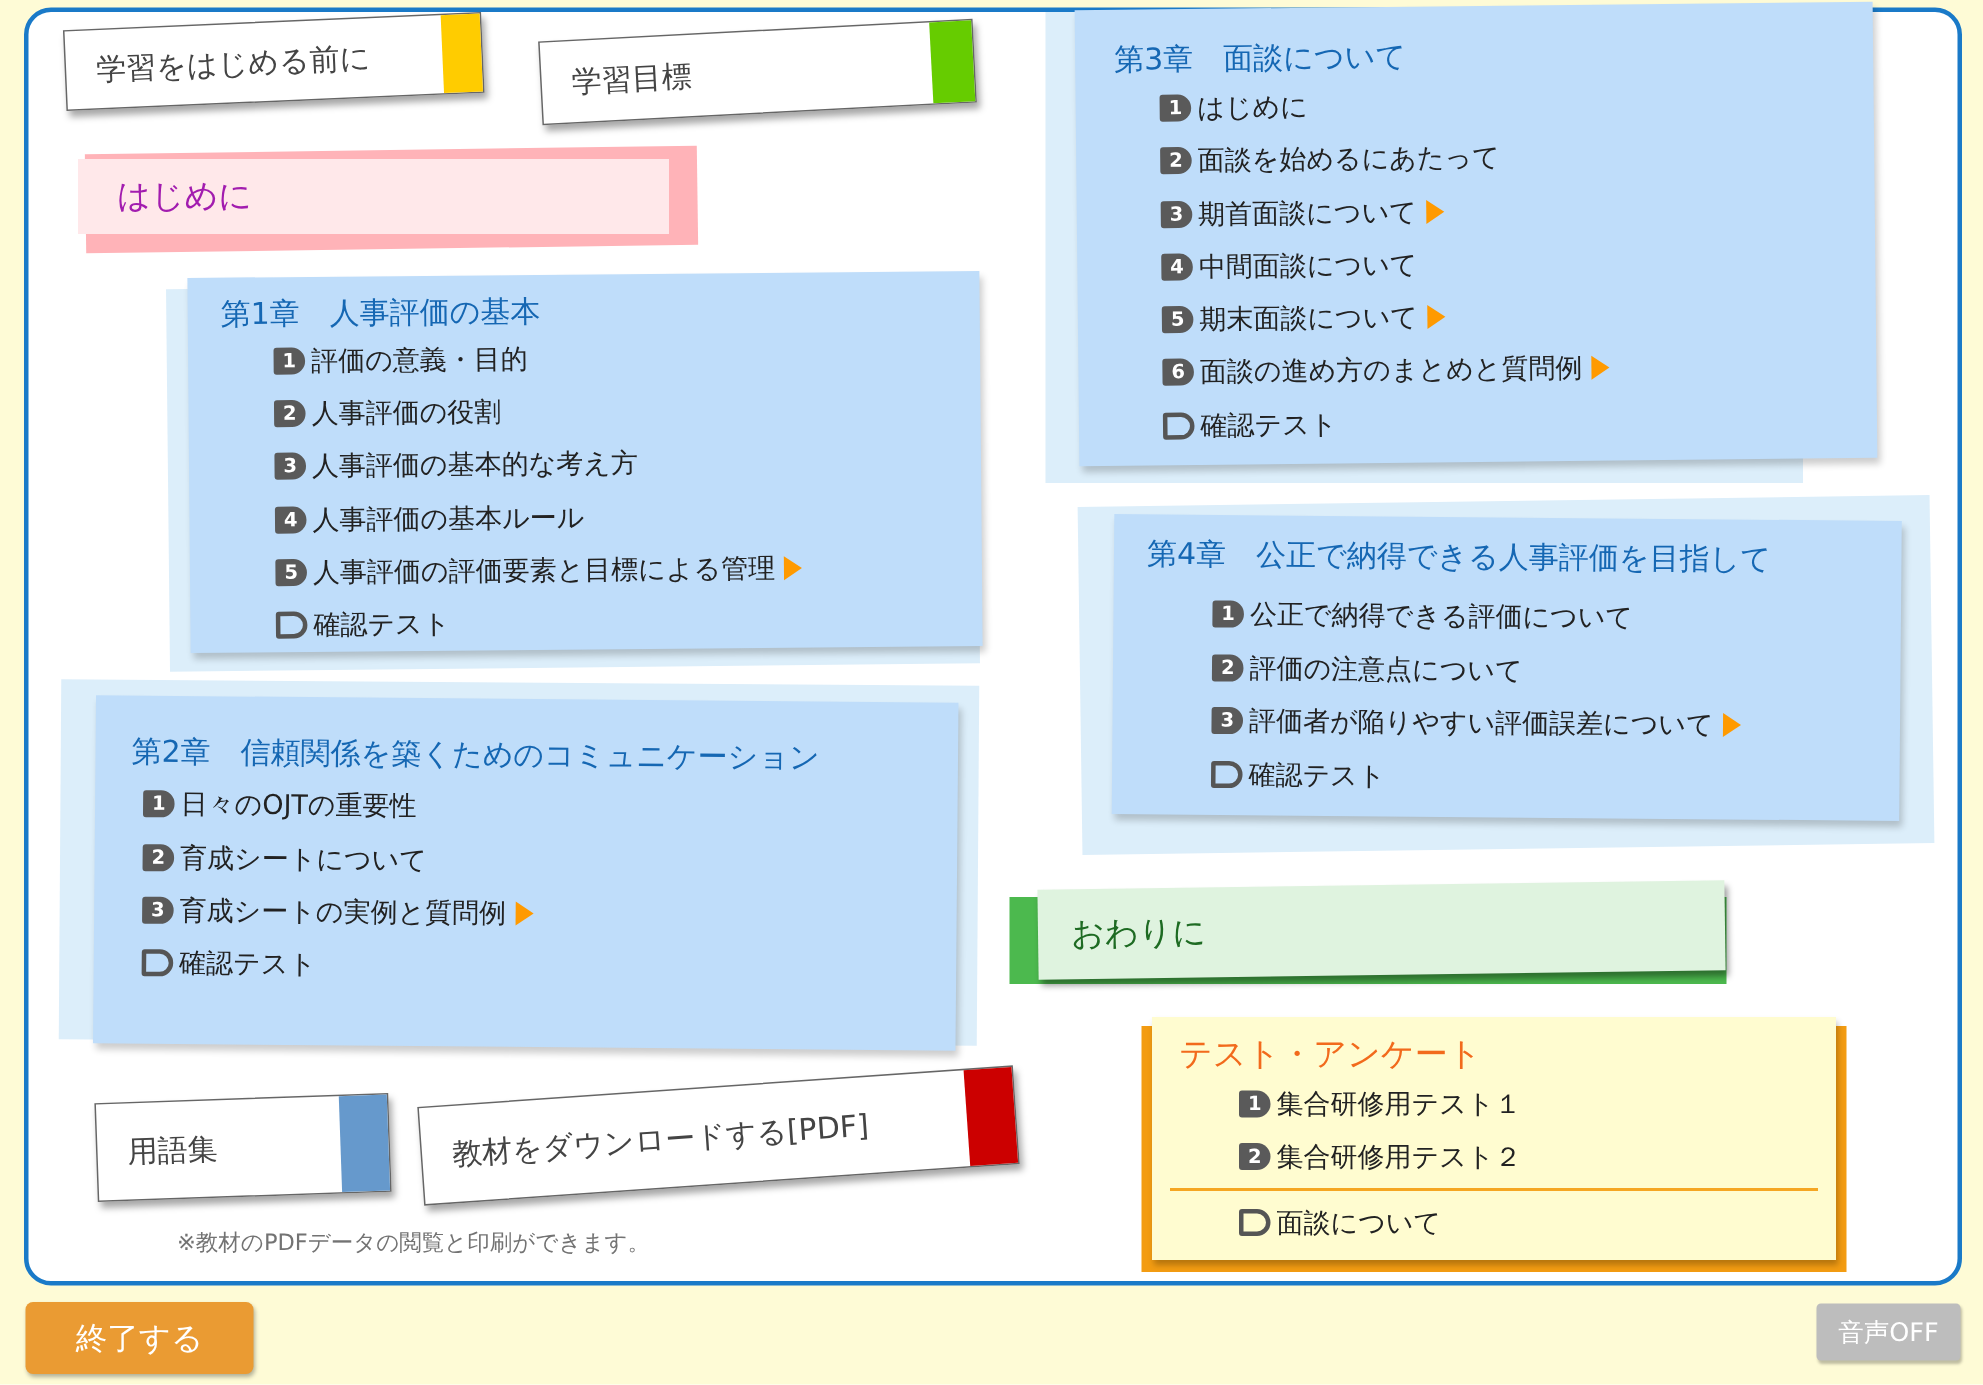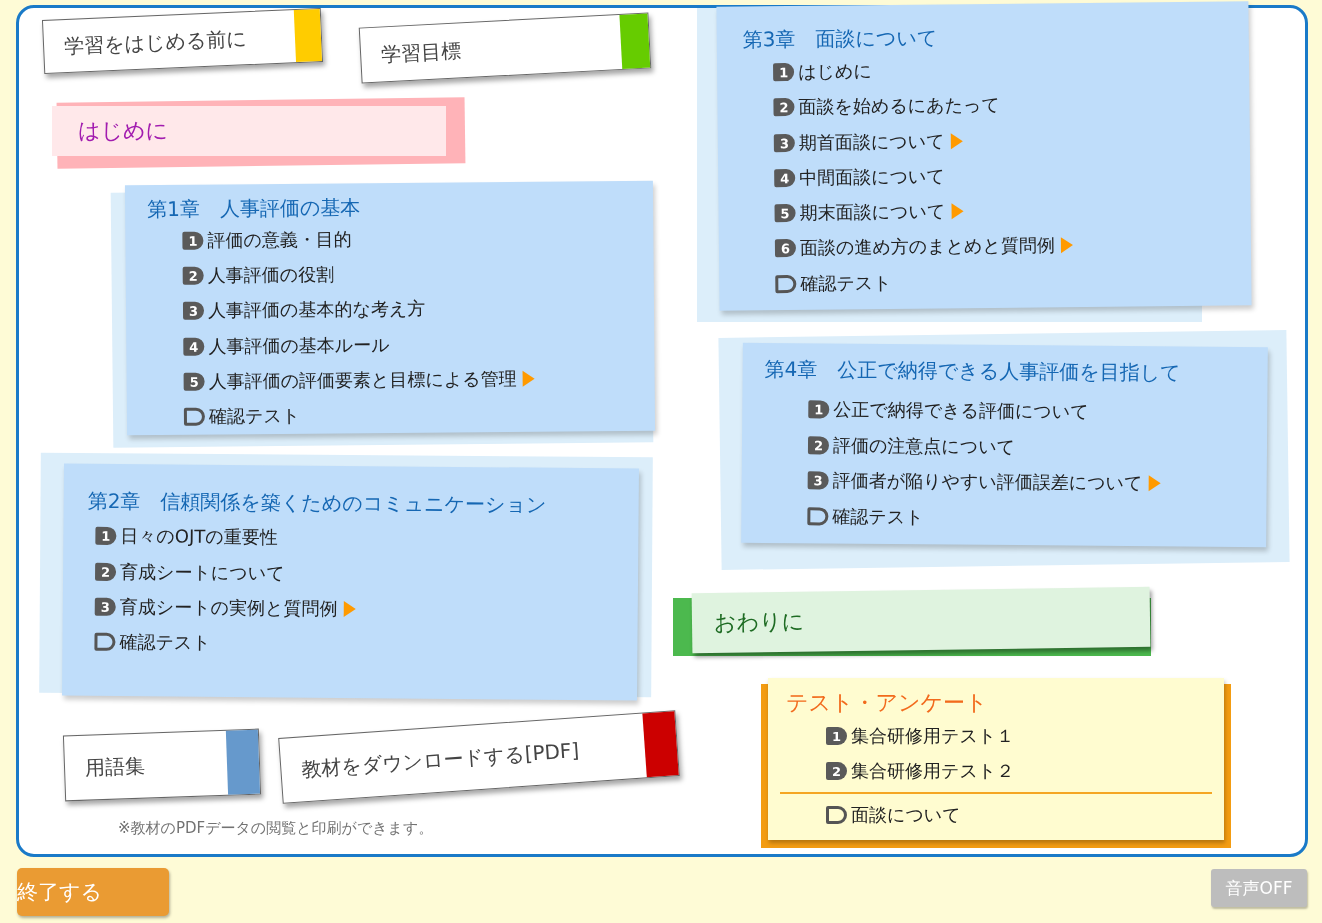--- a/index.html
+++ b/index.html
@@ -61,21 +61,21 @@
   .test-back { position: absolute; background: #f39c12; }
   .test-front { position: absolute; background: #fffcd0; box-shadow: 1px 3px 4px rgba(0,0,0,0.25); }
   .test-title { position: absolute; color: #f26a1c; font-size: 22px; white-space: nowrap; }
   .test-sep { position: absolute; height: 2px; background: #f5a623; }
 
   .note { position: absolute; font-size: 15px; color: #737373; white-space: nowrap; }
 
   .exit-btn {
     position: absolute; left: 17px; top: 868px; width: 152px; height: 48px;
     background: #ea9b33; color: #fff; font-size: 21px; border-radius: 5px;
-    display: flex; align-items: center; justify-content: flex-start;
+    display: flex; align-items: center; justify-content: center;
     box-shadow: 1px 2px 3px rgba(0,0,0,0.3); cursor: pointer;
   }
   .sound-btn {
     position: absolute; left: 1211px; top: 869px; width: 96px; height: 38px;
     background: #bdbdbd; color: #fff; font-size: 17px; border-radius: 3px;
     display: flex; align-items: center; justify-content: center;
     box-shadow: 1px 2px 2px rgba(0,0,0,0.25); cursor: pointer;
   }
 </style>
 </head>

